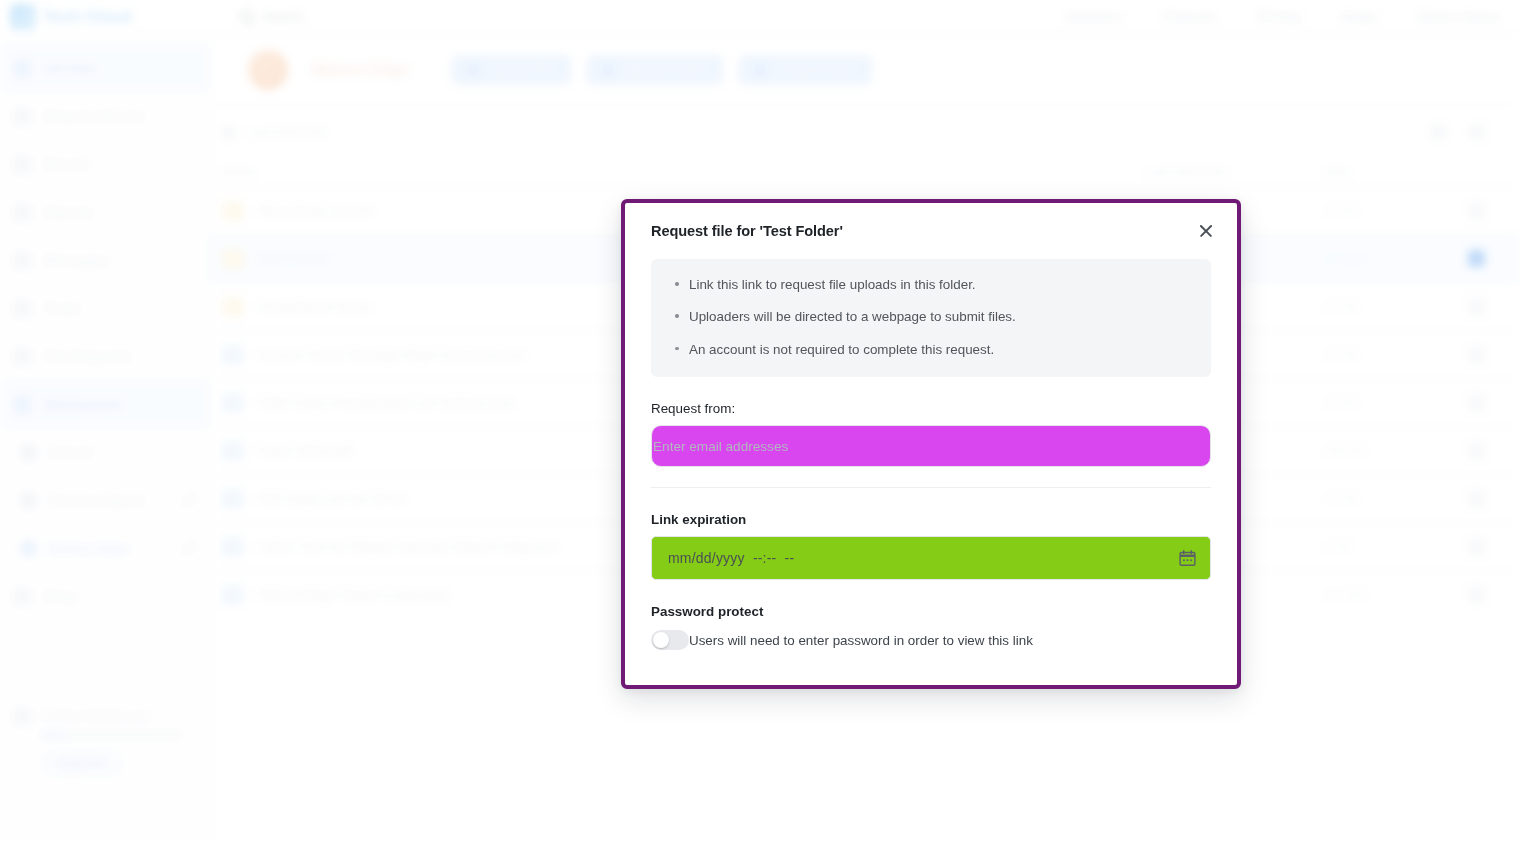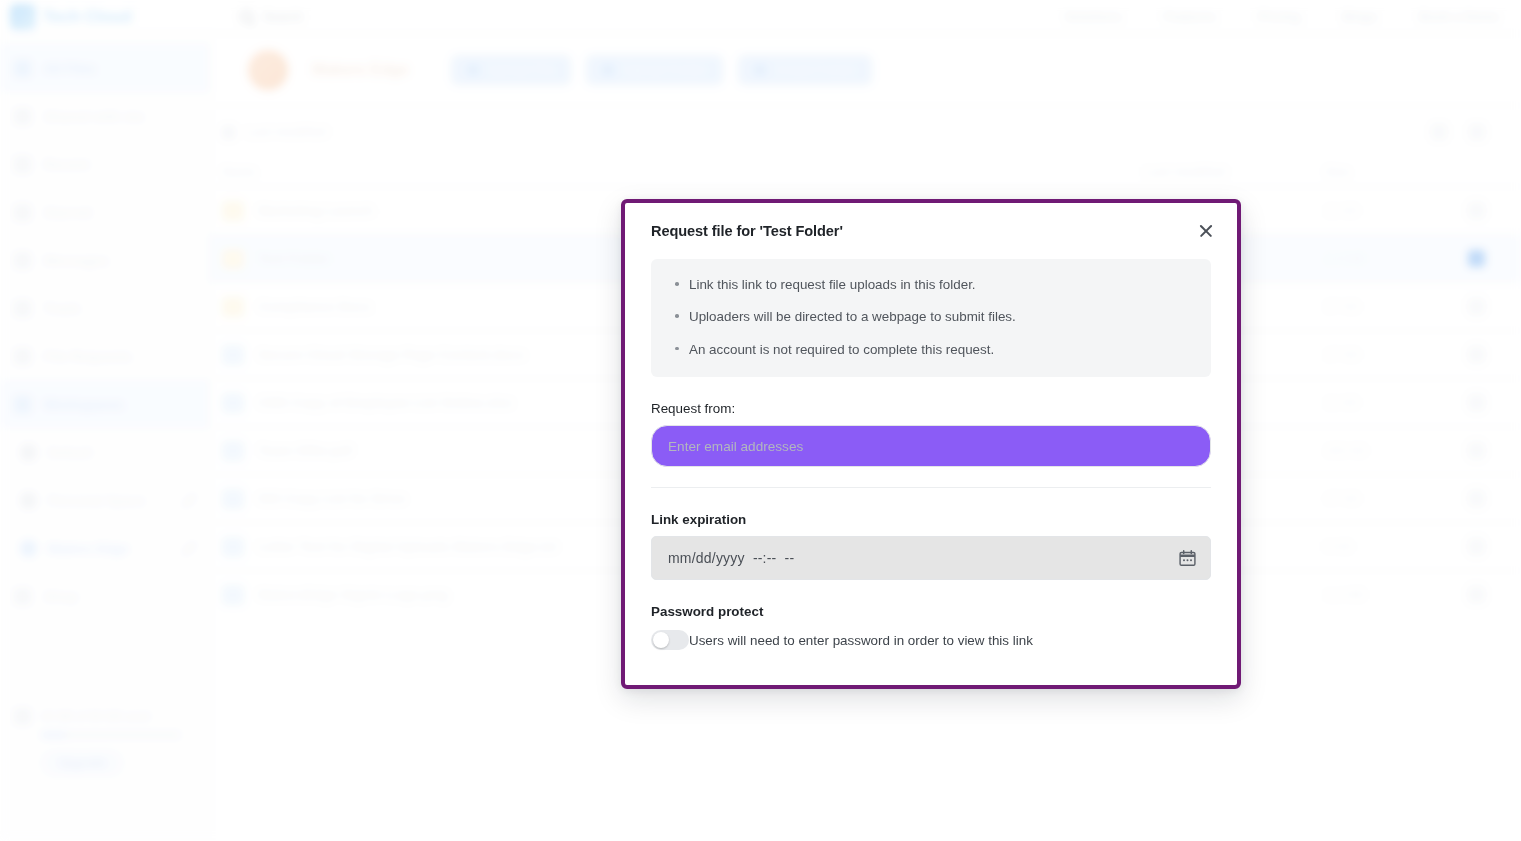--- a/index.html
+++ b/index.html
@@ -137,32 +137,32 @@
   }
   .infobox li:last-child{margin-bottom:0;}
   .infobox li::before{
     content:""; position:absolute; left:6px; top:7px; width:3.5px;height:3.5px;
     border-radius:50%; background:#8b9097;
   }
 
   .fld-label{ font-size:13.4px; color:#1f2328; font-weight:400; margin:24px 0 9px; }
   .fld-label.bold{ font-weight:700; }
   .txt-input{
-    width:100%; height:42px; border:1px solid #e3e5e8; border-radius:16px;
-    background:#8b5cf6; padding:0 16px; font-size:13.6px; color:#1f2328;
+    width:100%; height:42px; border:1px solid #e3e5e8; border-radius:10px;
+    background:#d946ef; padding:0 1px; font-size:13.6px; color:#1f2328;
     font-family:"Liberation Sans", sans-serif; outline:none;
   }
   .txt-input::placeholder{ color:#b2b7be; }
 
   .m-divider{ height:1px; background:#eceef0; margin:20px 0 0; }
 
   .date-wrap{ position:relative; }
   .date-input{
     width:100%; height:44px; border:1px solid #e3e5e8; border-radius:5px;
-    background:#e5e5e5; padding:0 46px 0 16px; display:flex; align-items:center;
+    background:#84cc16; padding:0 46px 0 16px; display:flex; align-items:center;
     font-size:14px; color:#4a4f56; letter-spacing:.2px;
   }
   .date-input .sp{ color:#6c7279; }
   .cal-ic{
     position:absolute; right:14px; top:50%; transform:translateY(-50%);
     width:19px; height:19px;
   }
   .helper{ font-size:12.2px; color:#7b8087; margin-top:9px; }
 
   .pw-row{ display:flex; align-items:center; margin-top:11px; }

